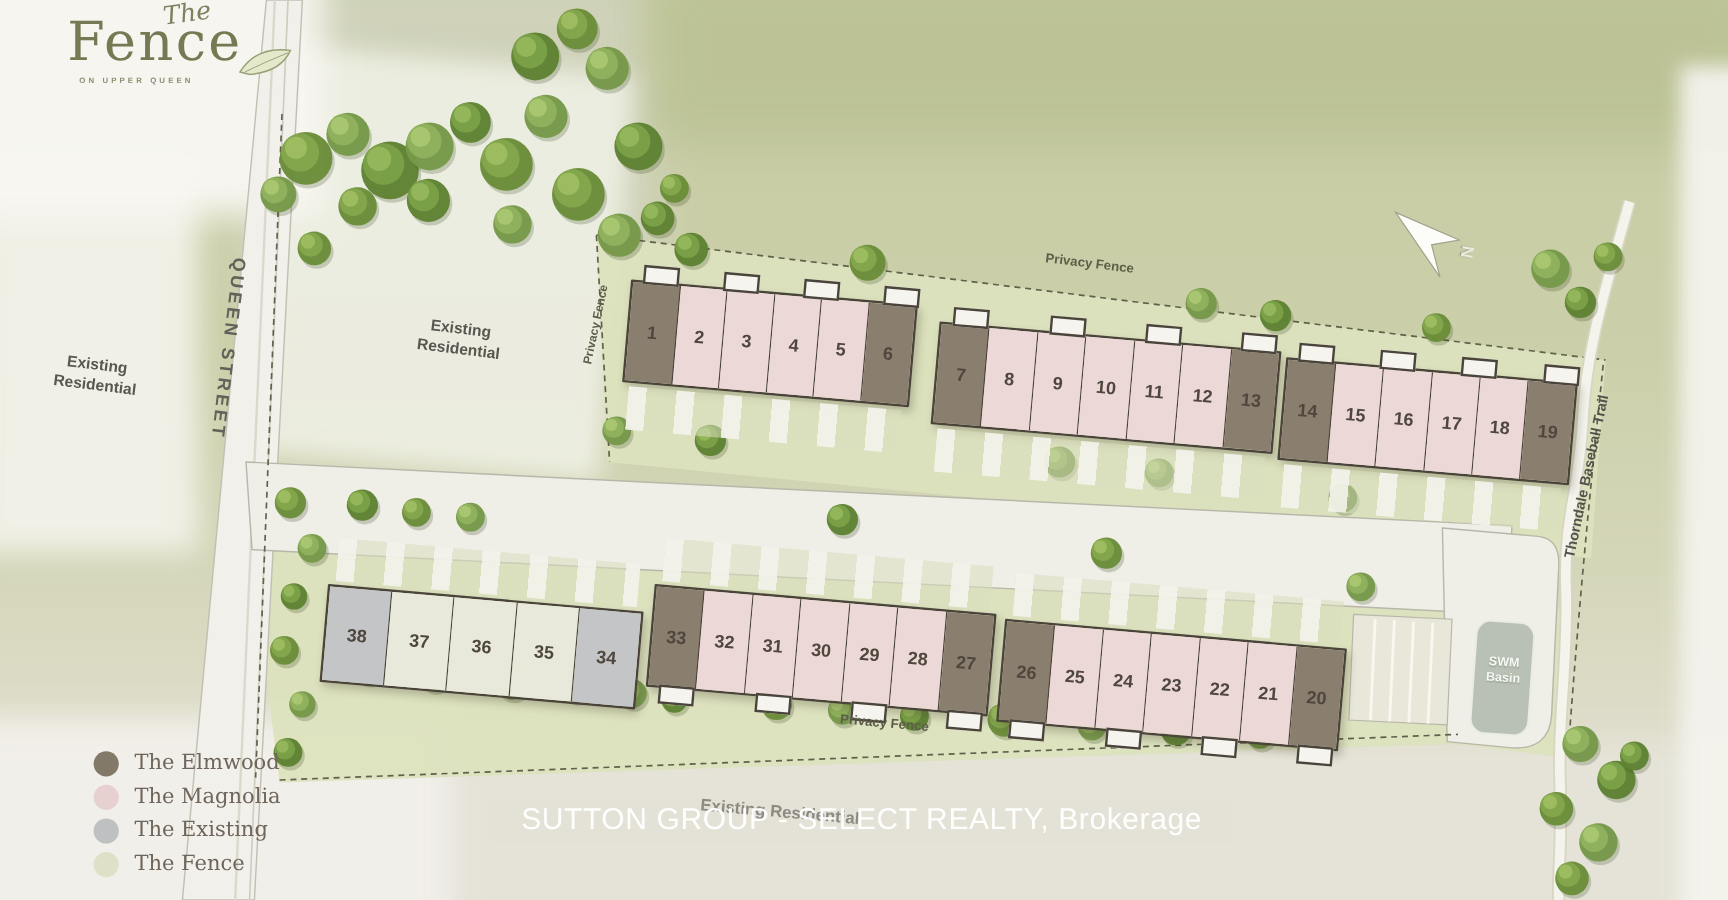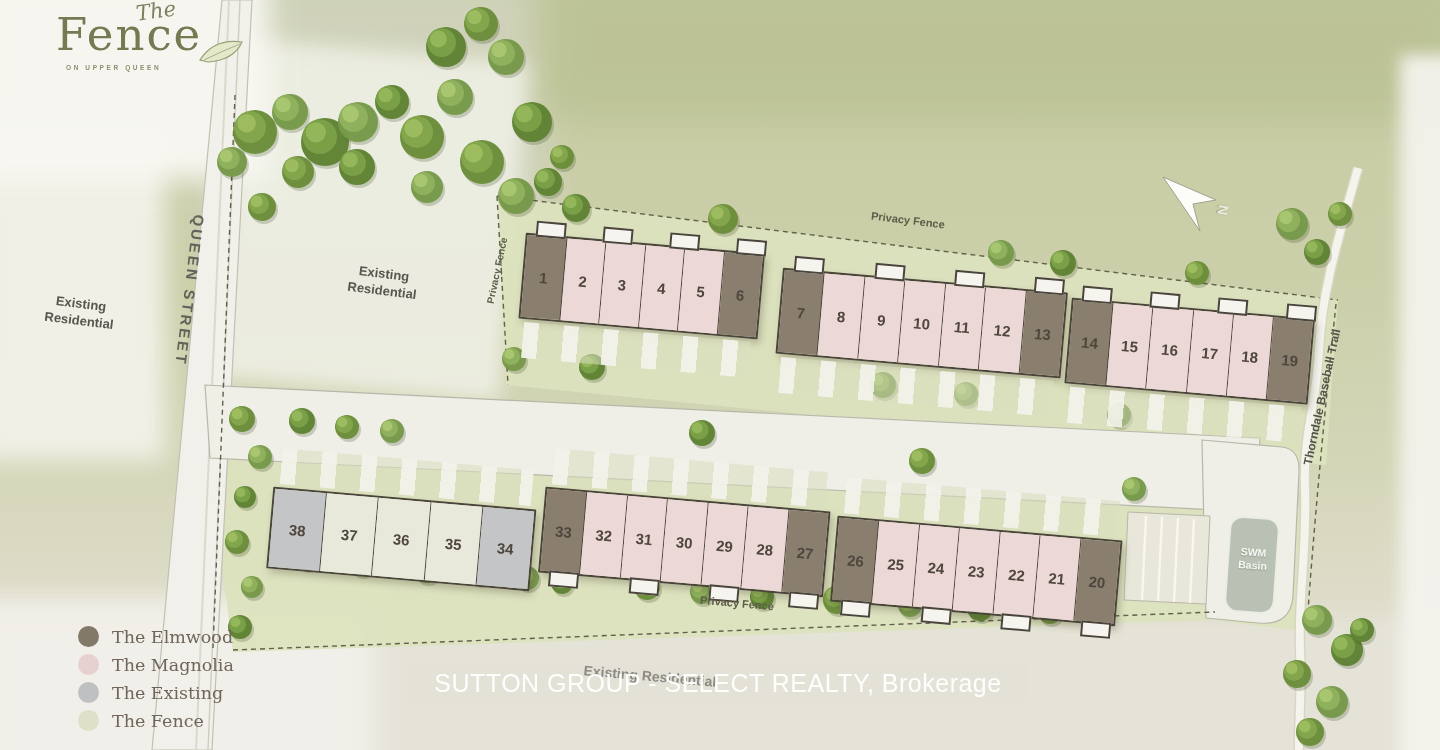--- a/index.html
+++ b/index.html
@@ -56,21 +56,21 @@
   .logo-oaks{position:absolute;left:6px;top:10px;font-family:"DejaVu Serif",serif;font-size:45px;
              letter-spacing:2px;color:#757a52;line-height:1;}
   .logo-sub{position:absolute;left:16px;top:62px;font-size:6.5px;letter-spacing:2.6px;color:#8d906f;font-weight:600;}
   .logo-leaf{position:absolute;left:146px;top:32px;}
   
   .watermark{position:absolute;left:408px;top:665px;width:600px;z-index:6;text-align:center;
              font-size:25px;letter-spacing:.5px;color:rgba(255,255,255,.95);
              background:rgba(226,224,215,.42);padding:4px 10px;white-space:nowrap;}
   
   .legend{position:absolute;left:78px;top:626px;z-index:5;}
-  .legend-item{display:flex;align-items:center;margin-bottom:7px;}
+  .legend-item{display:flex;margin-bottom:7px;}
   .legend-dot{width:21px;height:21px;border-radius:50%;margin-right:13px;flex:0 0 auto;}
   .legend-label{font-family:"DejaVu Serif",serif;font-size:17.5px;color:#6f655a;}
 </style>
 </head>
 <body>
 
 <div class="stage">
 
   <div class="wash w-graytop"></div>
   <div class="wash w-olive"></div>

